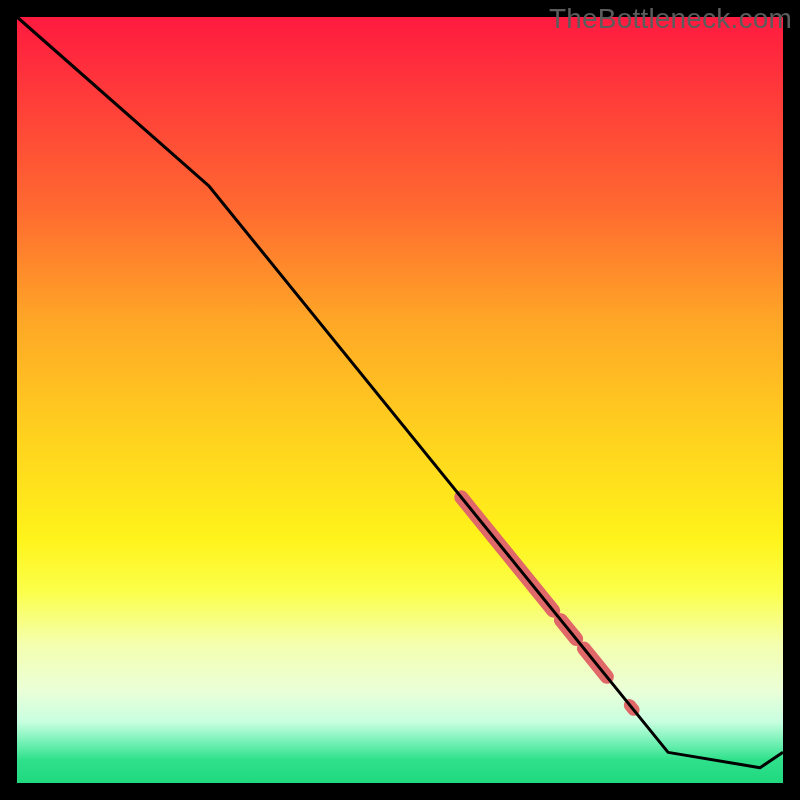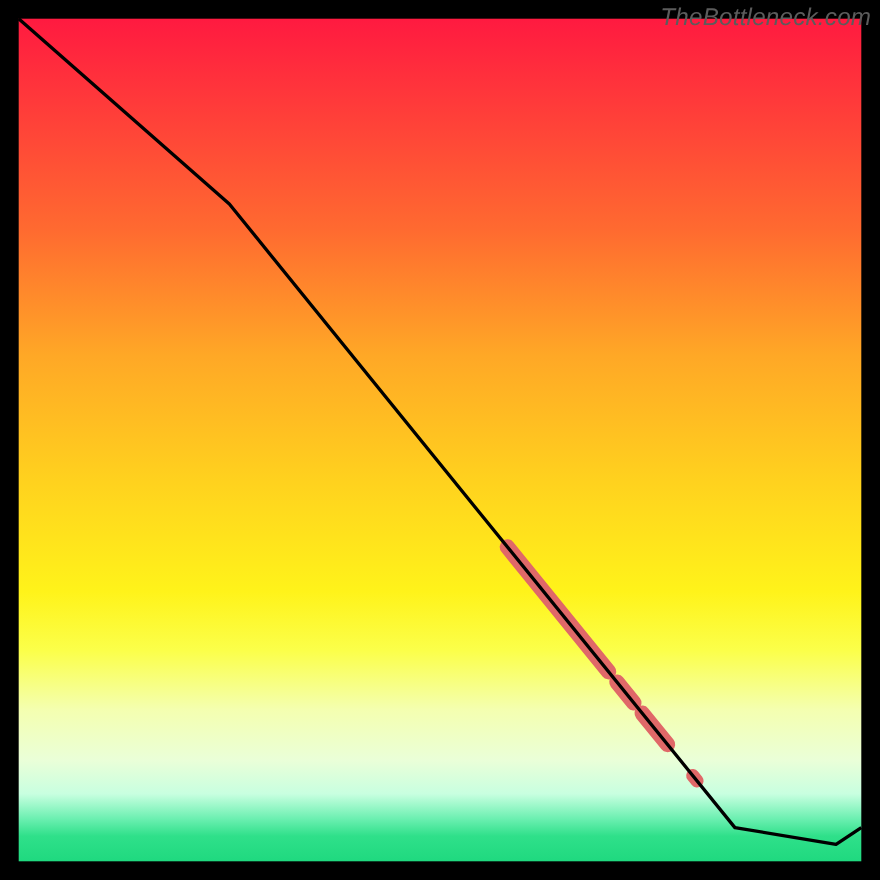--- a/index.html
+++ b/index.html
@@ -31,25 +31,24 @@
       #6aefb0 95%,
       #2fe08a 97%,
       #1fd97f 100%
     );
   }
   .watermark {
     position: absolute;
     top: 3px;
     right: 8px;
     color: #5c5c5c;
-    font-size: 22px;
+    font-size: 28px;
     font-weight: 500;
     letter-spacing: 0.2px;
     font-family: Arial, sans-serif;
-    font-style: italic;
   }
   svg.overlay {
     position: absolute;
     left: 0;
     top: 0;
     width: 800px;
     height: 800px;
     pointer-events: none;
   }
 </style>

